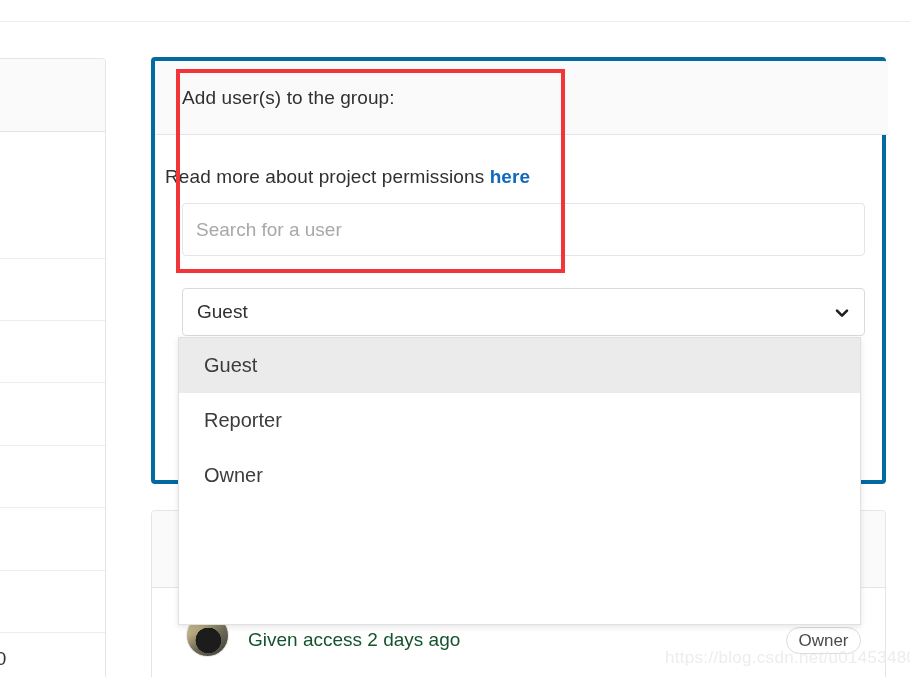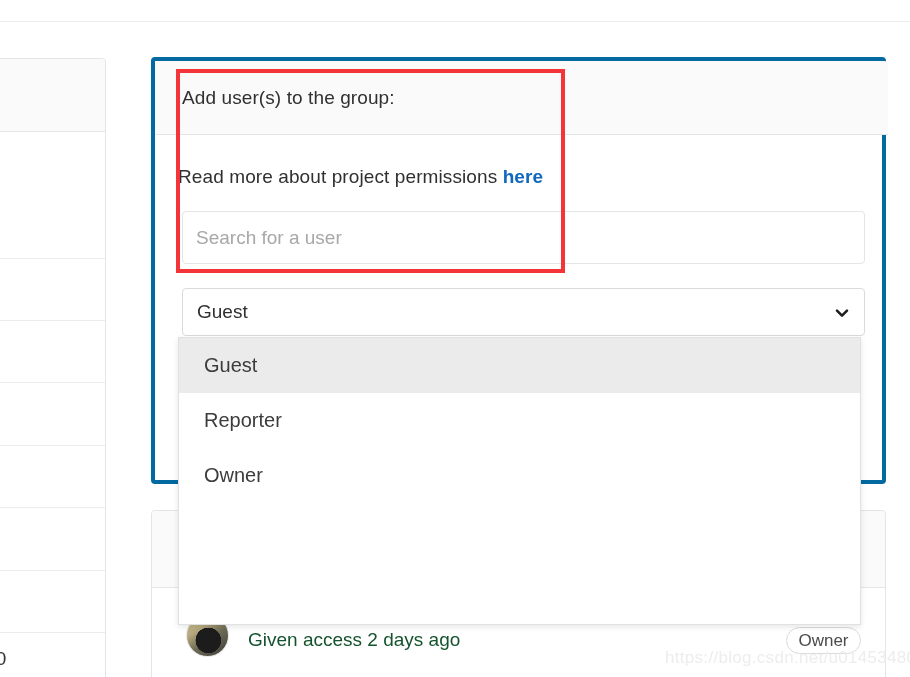--- a/index.html
+++ b/index.html
@@ -45,30 +45,30 @@
   .main-card-header {
     position: absolute; left: 0; top: 0; width: 733px; height: 74px;
     background: #fafafa; border-bottom: 1px solid #e3e5e8;
     border-radius: 4px 4px 0 0;
   }
   .main-card-title {
     position: absolute; left: 27px; top: 26px;
     font-size: 19px; color: #303030; letter-spacing: .1px; white-space: nowrap;
   }
   .perm-line {
-    position: absolute; left: 23px; top: 105px;
+    position: absolute; left: 10px; top: 105px;
     font-size: 19px; color: #303030; letter-spacing: .1px; white-space: nowrap;
   }
   .perm-link {
     color: #1068bf; font-weight: bold; text-decoration: none;
   }
 
   
   .search-input {
-    position: absolute; left: 27px; top: 150px; width: 683px; height: 53px;
+    position: absolute; left: 27px; top: 142px; width: 683px; height: 53px;
     background: #fff; border: 1px solid #e3e5e8; border-radius: 4px;
     font-family: "Liberation Sans", sans-serif;
     font-size: 19px; color: #a21caf; padding: 0 13px; outline: none;
   }
   .search-input::placeholder { color: #a8a8a8; }
 
   
   .role-select {
     position: absolute; left: 27px; top: 227px; width: 683px; height: 48px;
     background: #fff; border: 1px solid #d8dade; border-radius: 4px;

